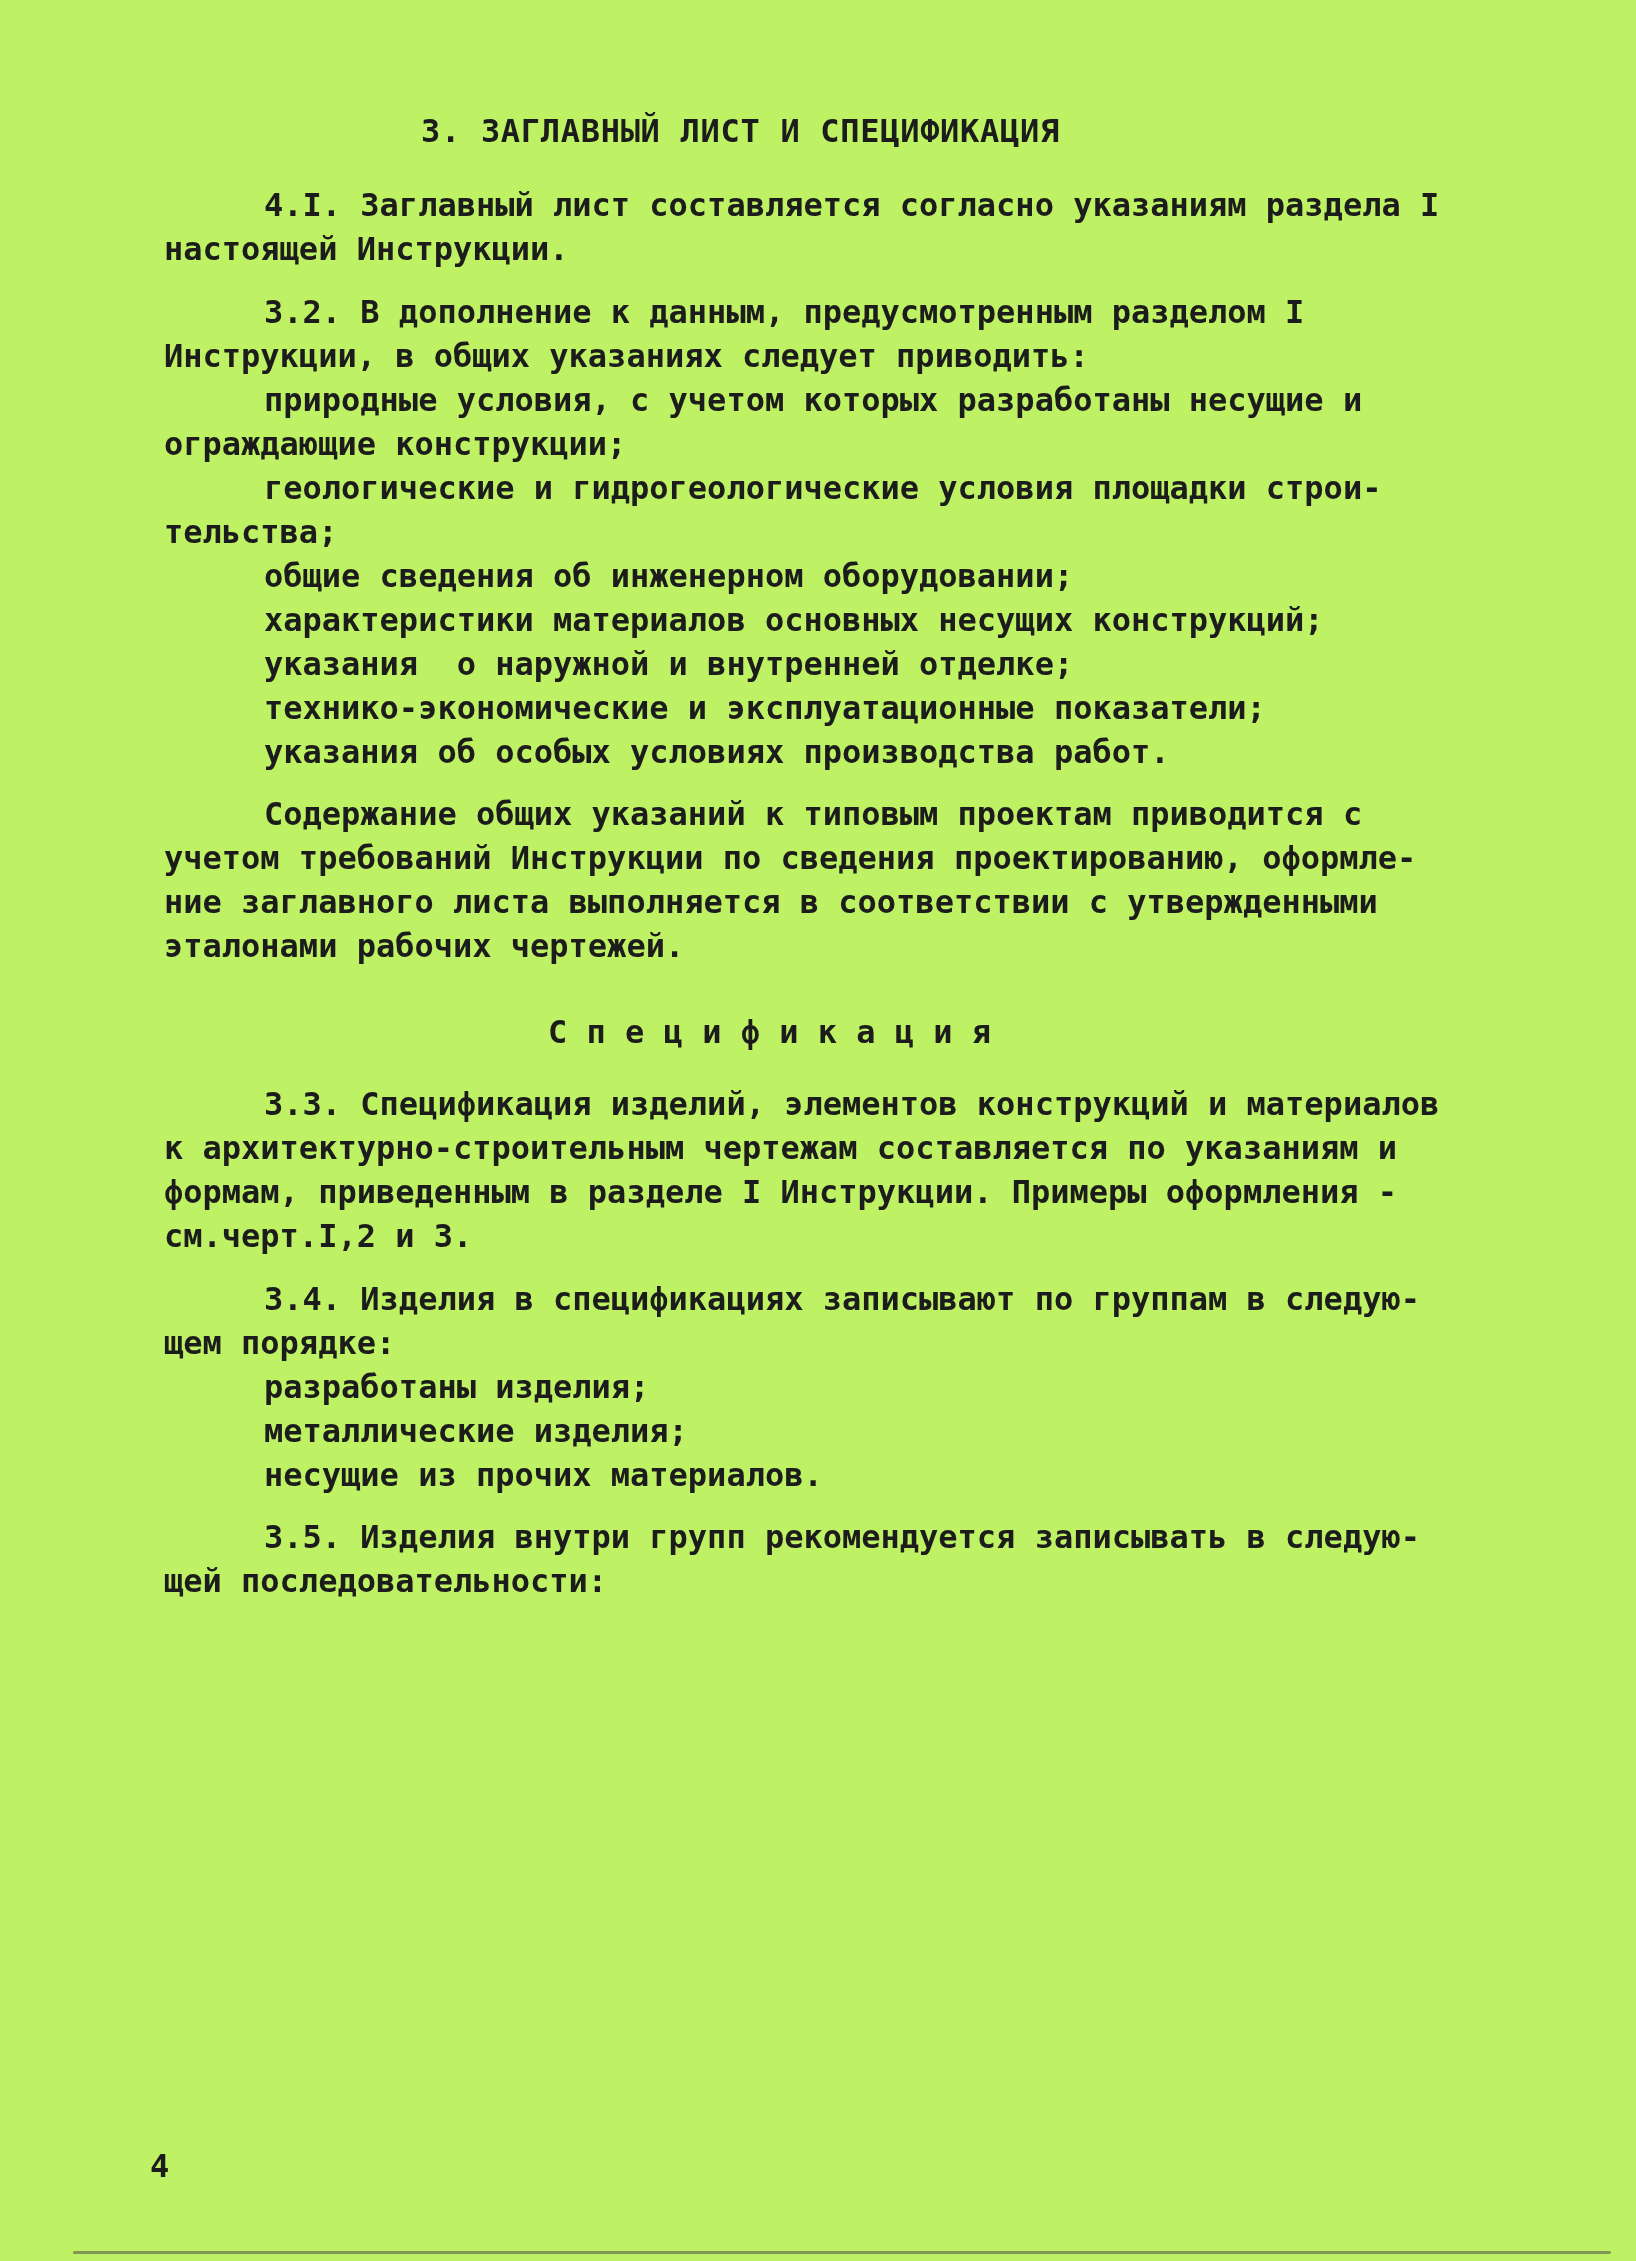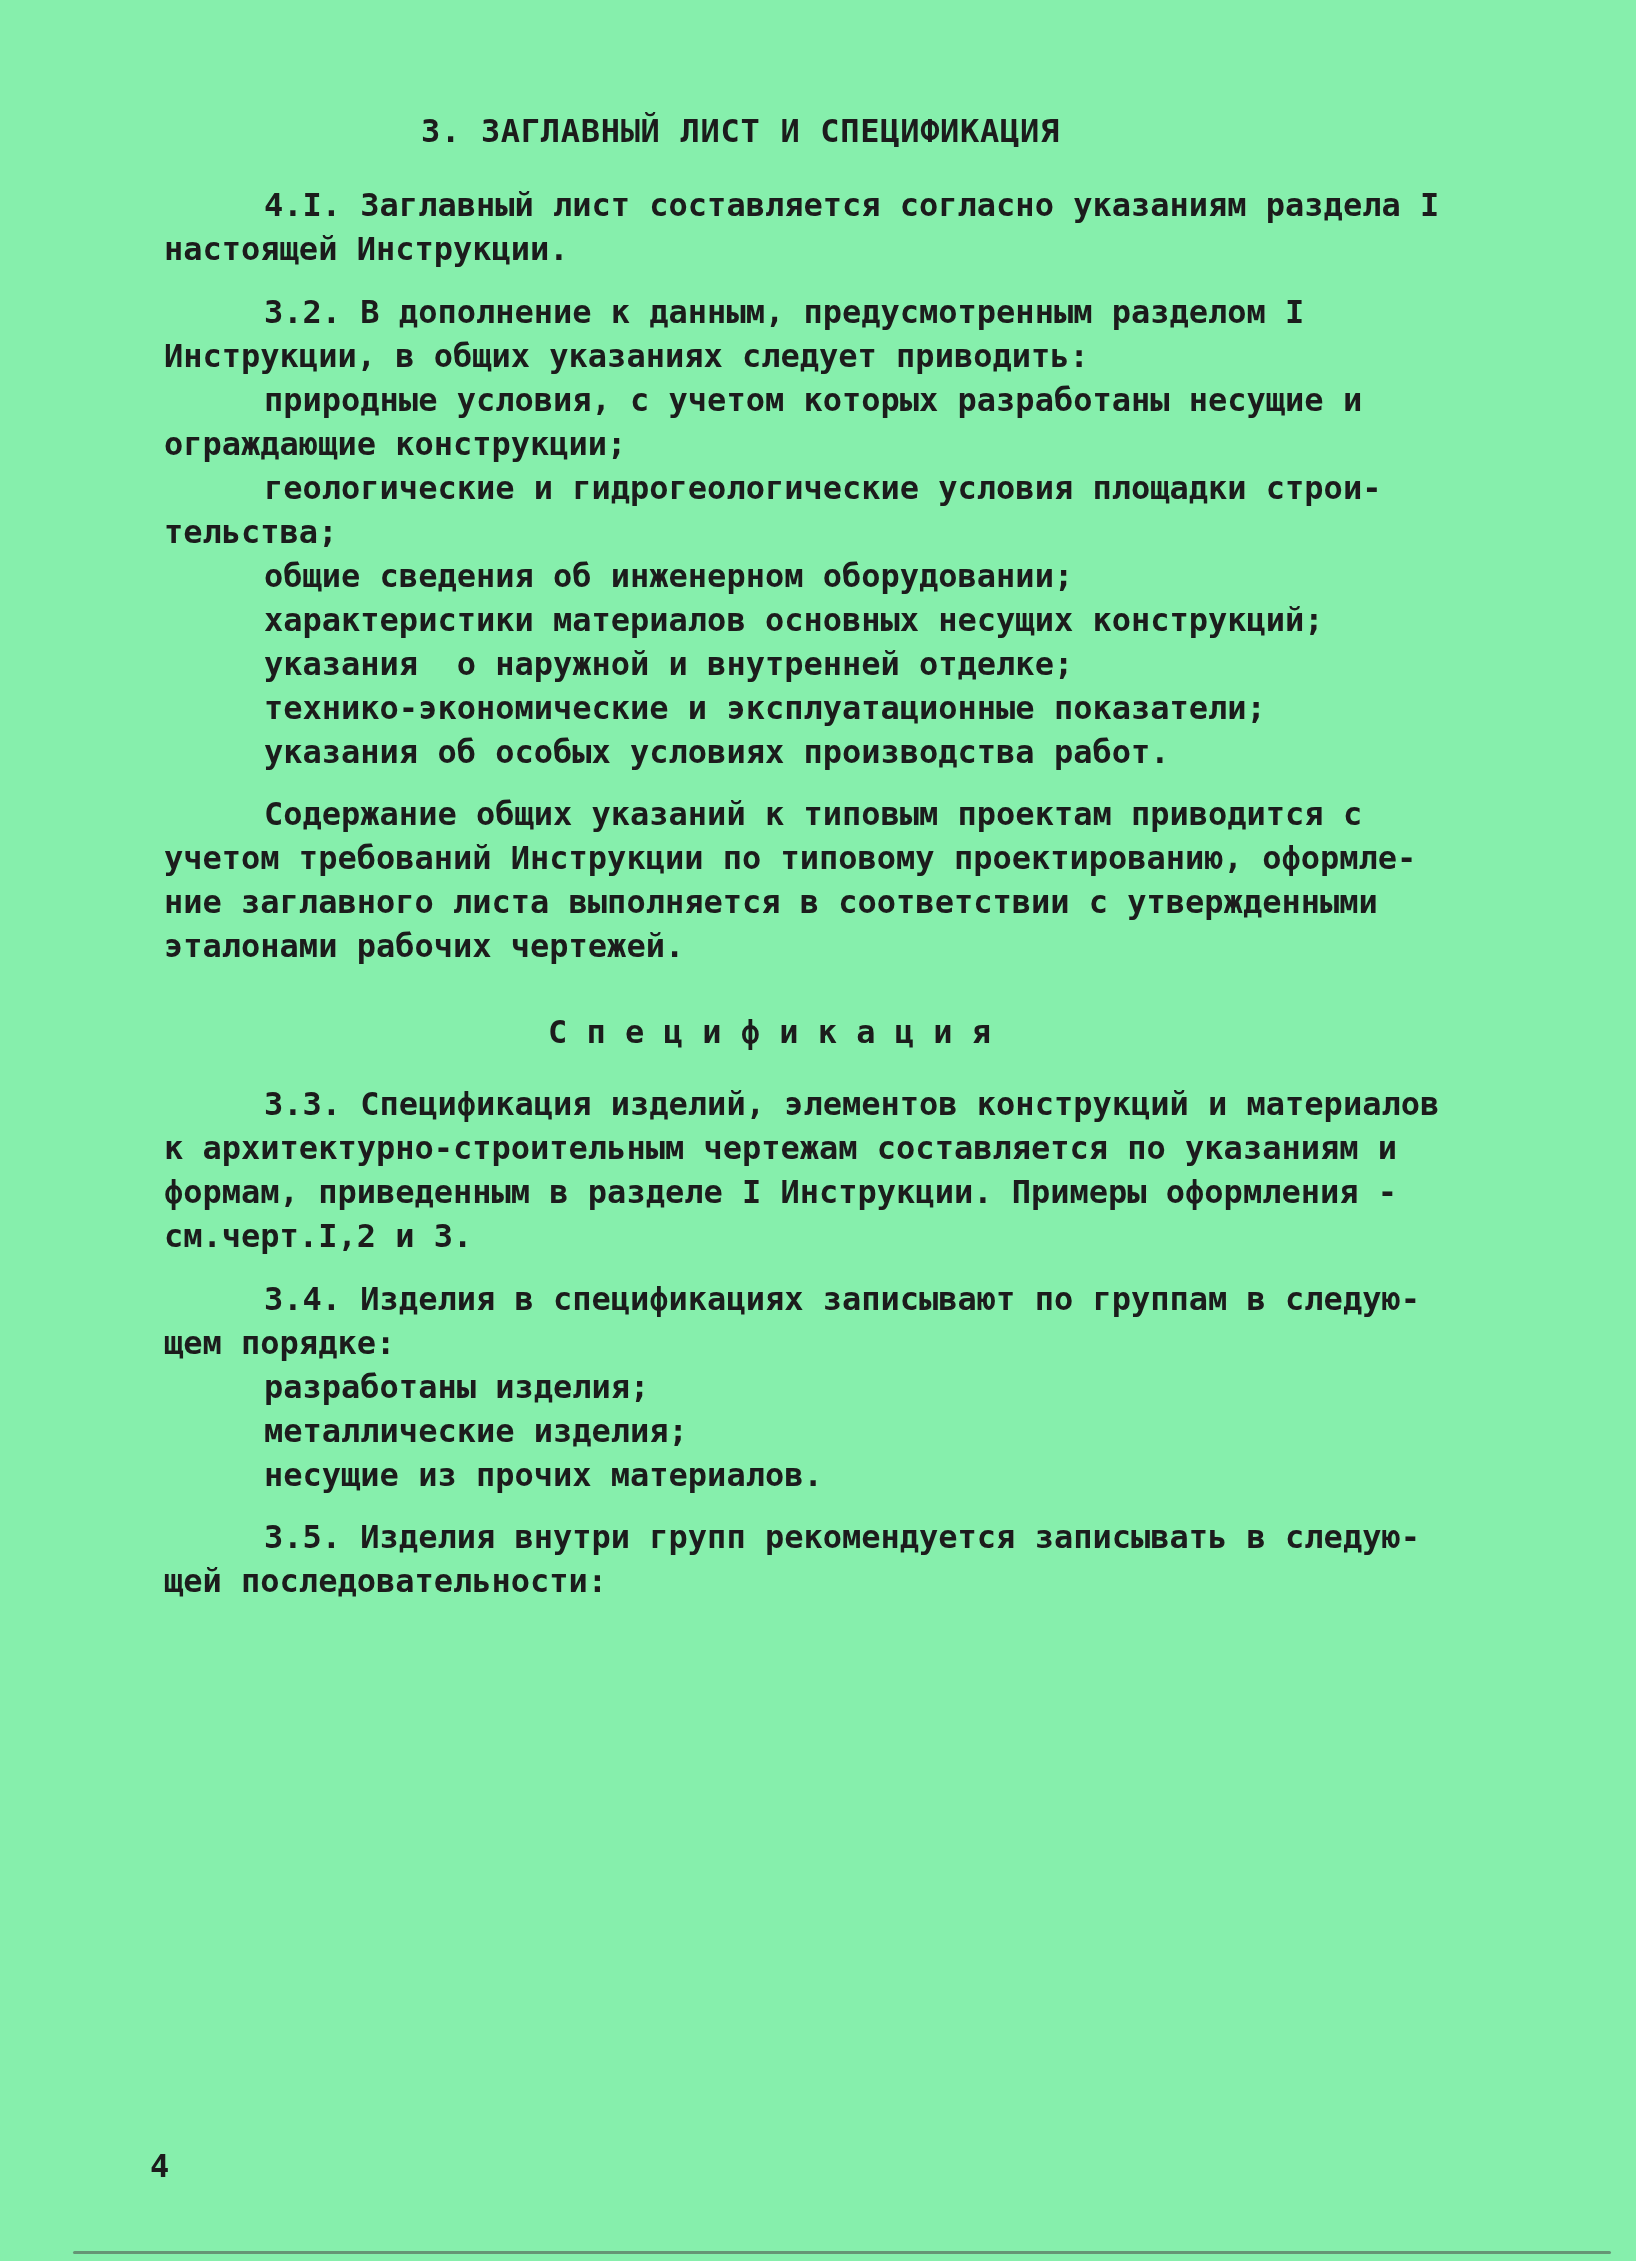--- a/index.html
+++ b/index.html
@@ -5,21 +5,21 @@
   html, body {
     margin: 0;
     padding: 0;
     background: #e8e8e6;
   }
   .page {
     position: relative;
     width: 1637px;
     height: 2261px;
     margin: 0 auto;
-    background: #86efac;
+    background: #bef264;
     box-sizing: border-box;
     padding: 109px 164px 0 164px;
     font-family: "DejaVu Sans Mono", "Liberation Mono", monospace;
     font-weight: bold;
     font-size: 32px;
     line-height: 44px;
     color: #1c1c1c;
     overflow: hidden;
   }
   .title {
@@ -79,21 +79,21 @@
     <p class="item">геологические и гидрогеологические условия площадки строи-
 тельства;</p>
     <p class="item">общие сведения об инженерном оборудовании;</p>
     <p class="item">характеристики материалов основных несущих конструкций;</p>
     <p class="item">указания  о наружной и внутренней отделке;</p>
     <p class="item">технико-экономические и эксплуатационные показатели;</p>
     <p class="item">указания об особых условиях производства работ.</p>
   </div>
 
   <p class="para">Содержание общих указаний к типовым проектам приводится с
-учетом требований Инструкции по типовому проектированию, оформле-
+учетом требований Инструкции по сведения проектированию, оформле-
 ние заглавного листа выполняется в соответствии с утвержденными
 эталонами рабочих чертежей.</p>
 
   <div class="subheading">С п е ц и ф и к а ц и я</div>
 
   <p class="para">3.3. Спецификация изделий, элементов конструкций и материалов
 к архитектурно-строительным чертежам составляется по указаниям и
 формам, приведенным в разделе I Инструкции. Примеры оформления -
 см.черт.I,2 и 3.</p>
 

